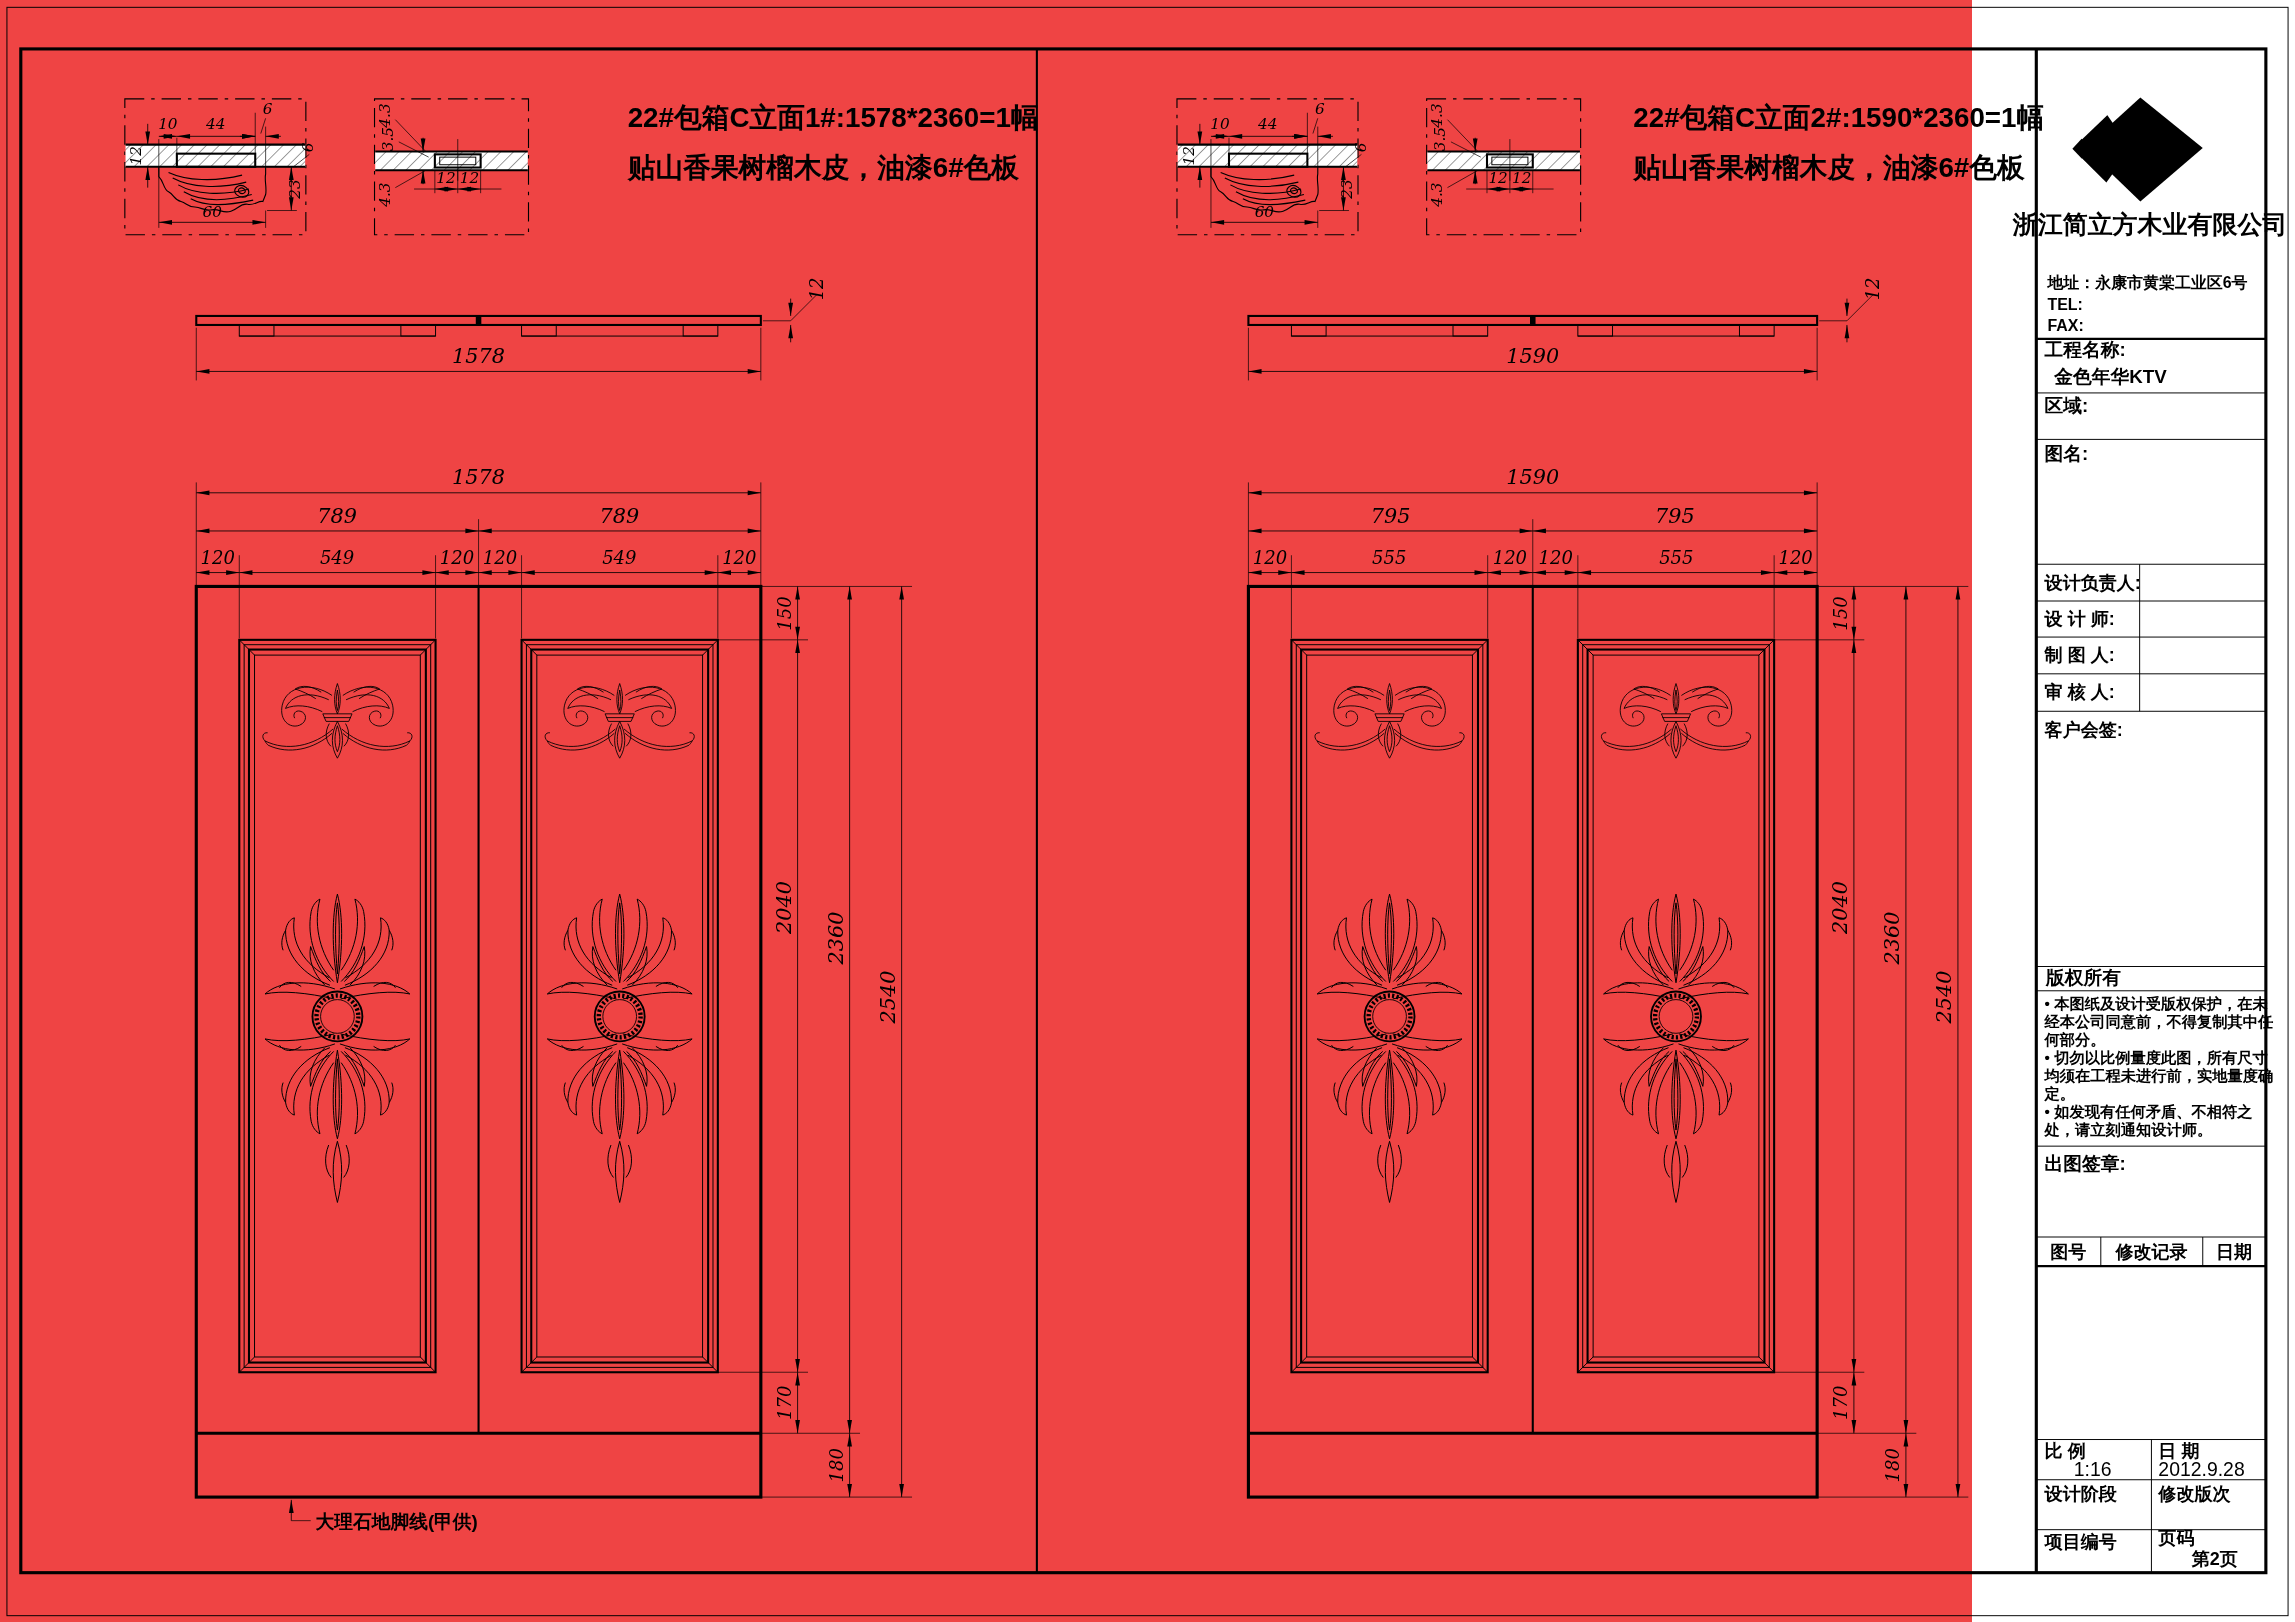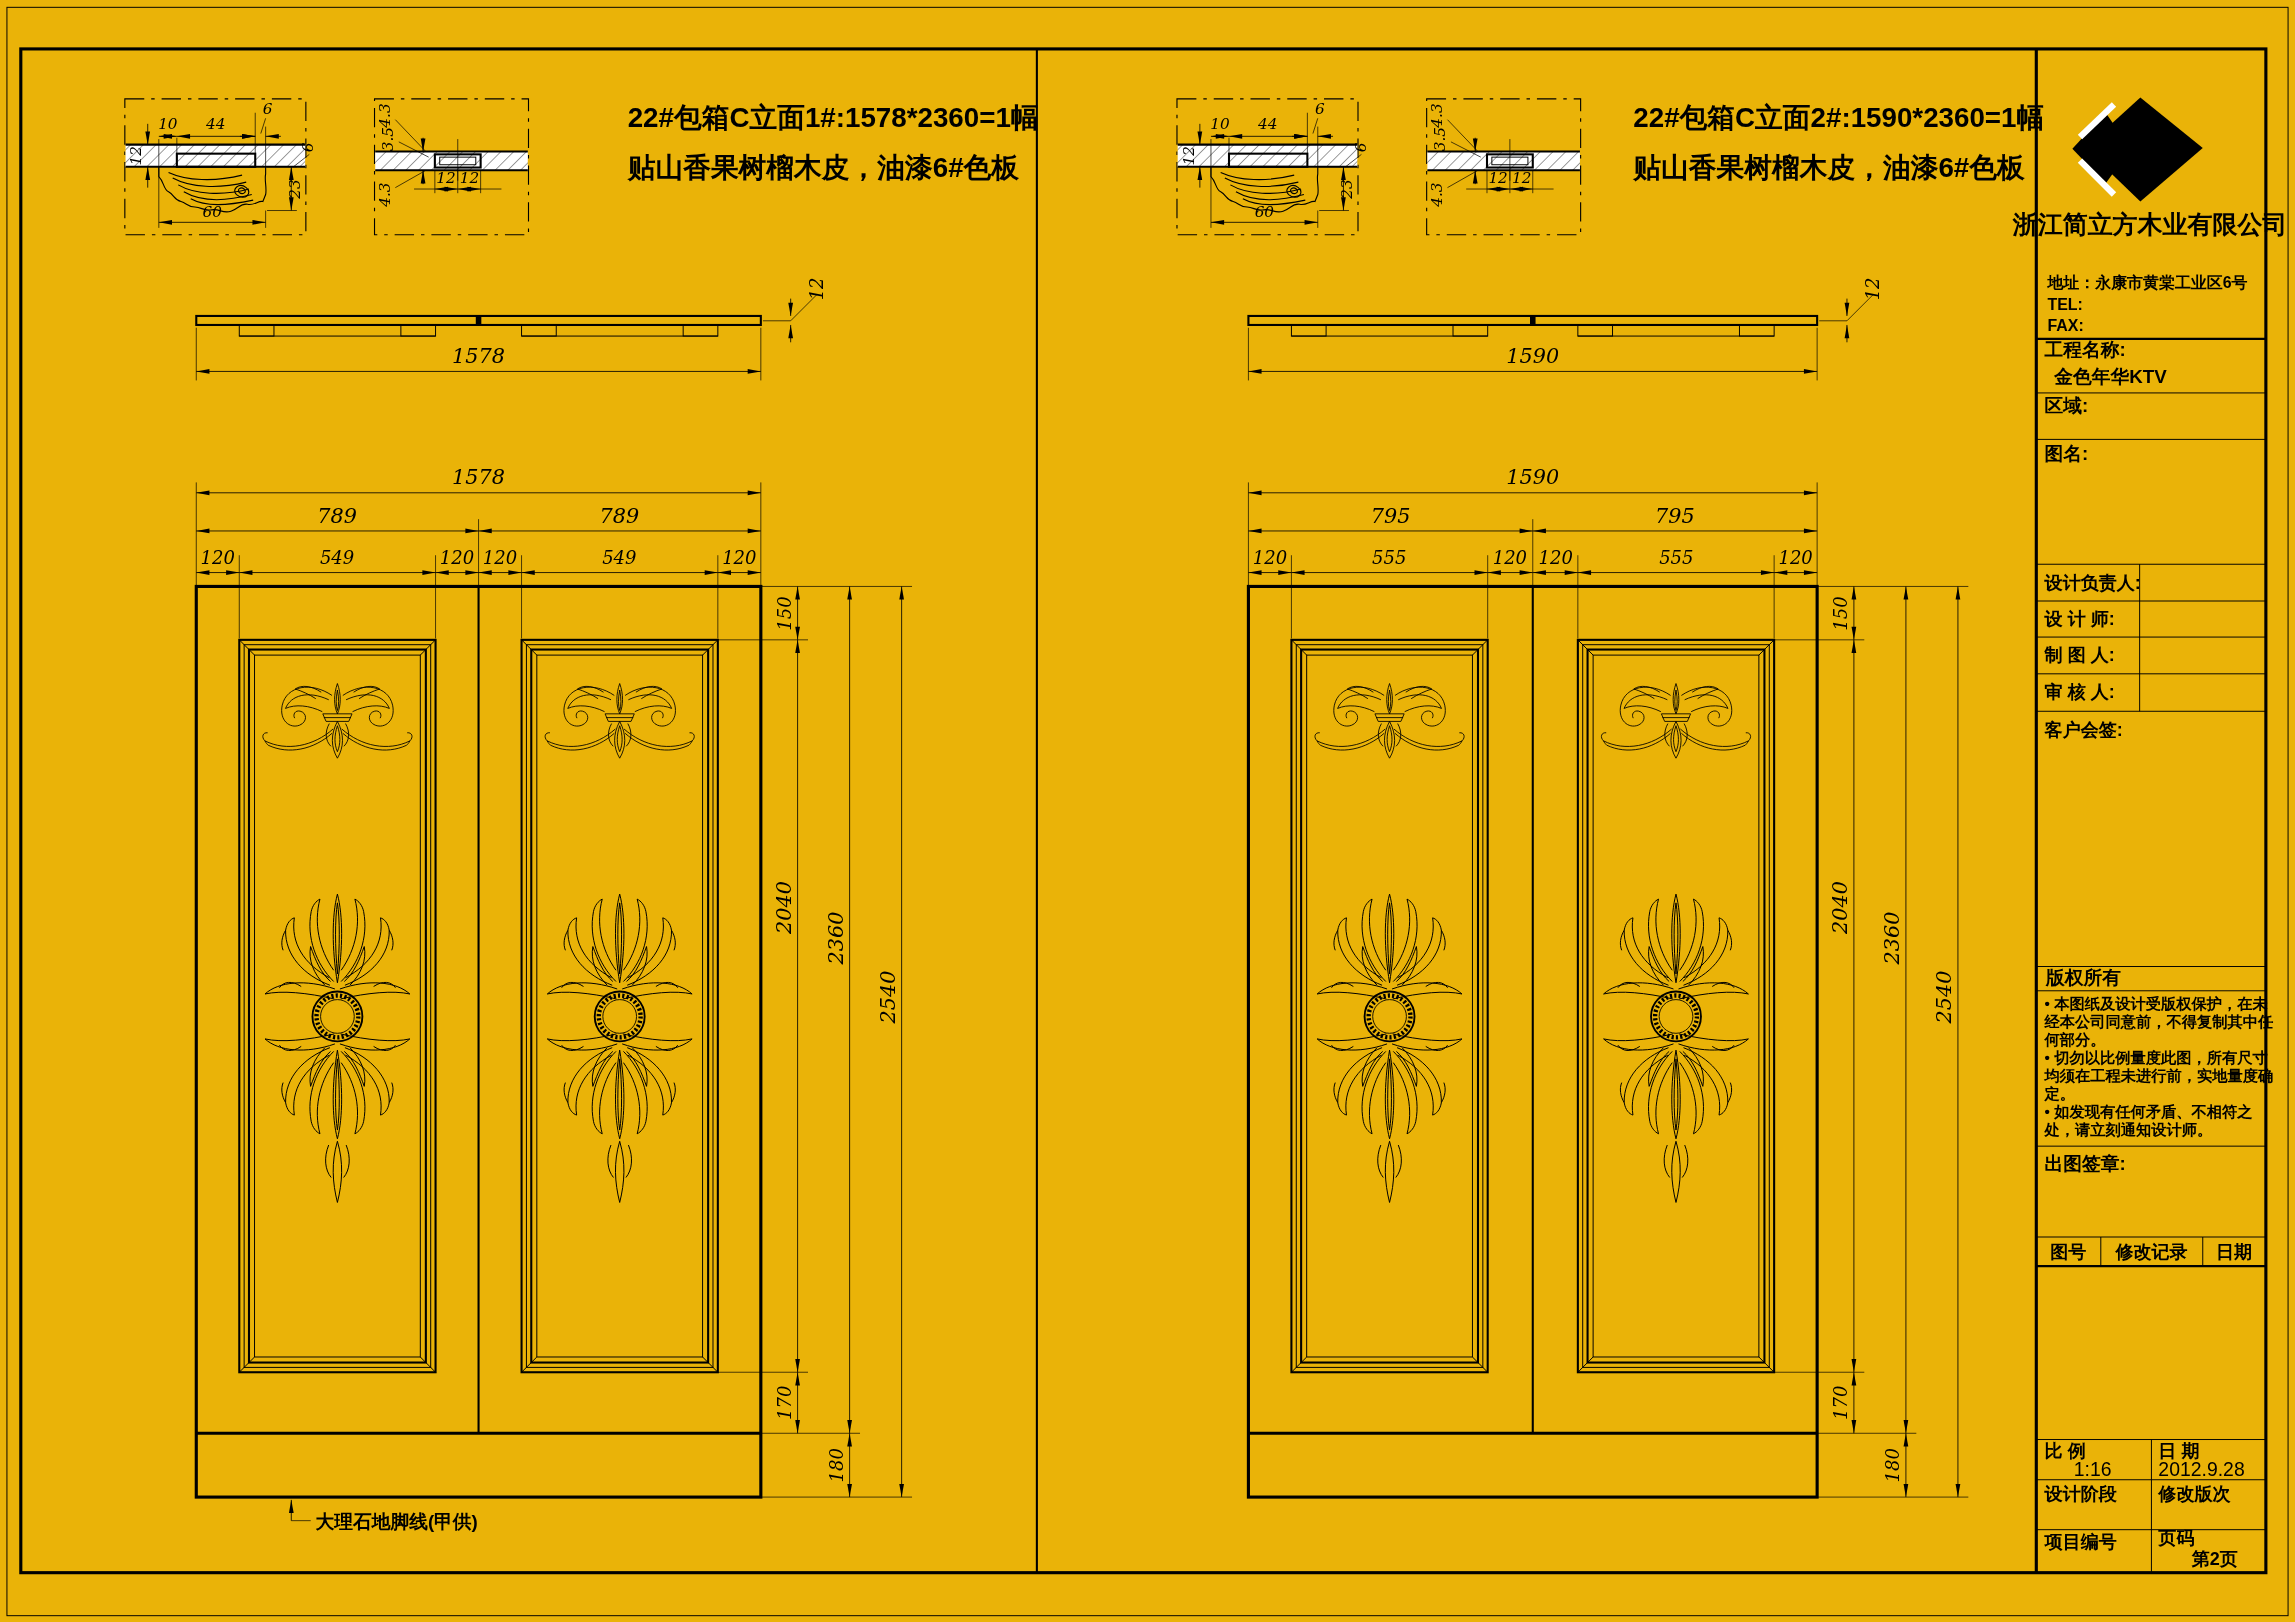--- a/index.html
+++ b/index.html
@@ -1,16 +1,16 @@
 <!DOCTYPE html>
 <html style="font-size:11px"><head>
 <meta charset="utf-8">
 <style>
   html,body{margin:0;padding:0;background:#ffffff;}
-  .sheet{position:relative;width:2295px;height:1623px;background:#eab308;font-family:"Liberation Sans",sans-serif;}
+  .sheet{position:relative;width:1972px;height:1623px;background:#ef4444;font-family:"Liberation Sans",sans-serif;}
   svg{display:block;}
   svg *{vector-effect:none;}
   .thick{stroke:#000;stroke-width:4.5;fill:none;}
   .med{stroke:#000;stroke-width:3;fill:none;}
   .thin{stroke:#000;stroke-width:1.4;fill:none;}
   .ext{stroke:#000;stroke-width:1;fill:none;}
   .dim{stroke:#000;stroke-width:1.2;fill:none;marker-start:url(#mA);marker-end:url(#mA);}
   .dimE{stroke:#000;stroke-width:1.2;fill:none;marker-end:url(#mA);}
   .dash{stroke:#000;stroke-width:1.6;fill:none;stroke-dasharray:28 10 5 10;}
   .orn{stroke:#000;stroke-width:1.6;fill:none;}

